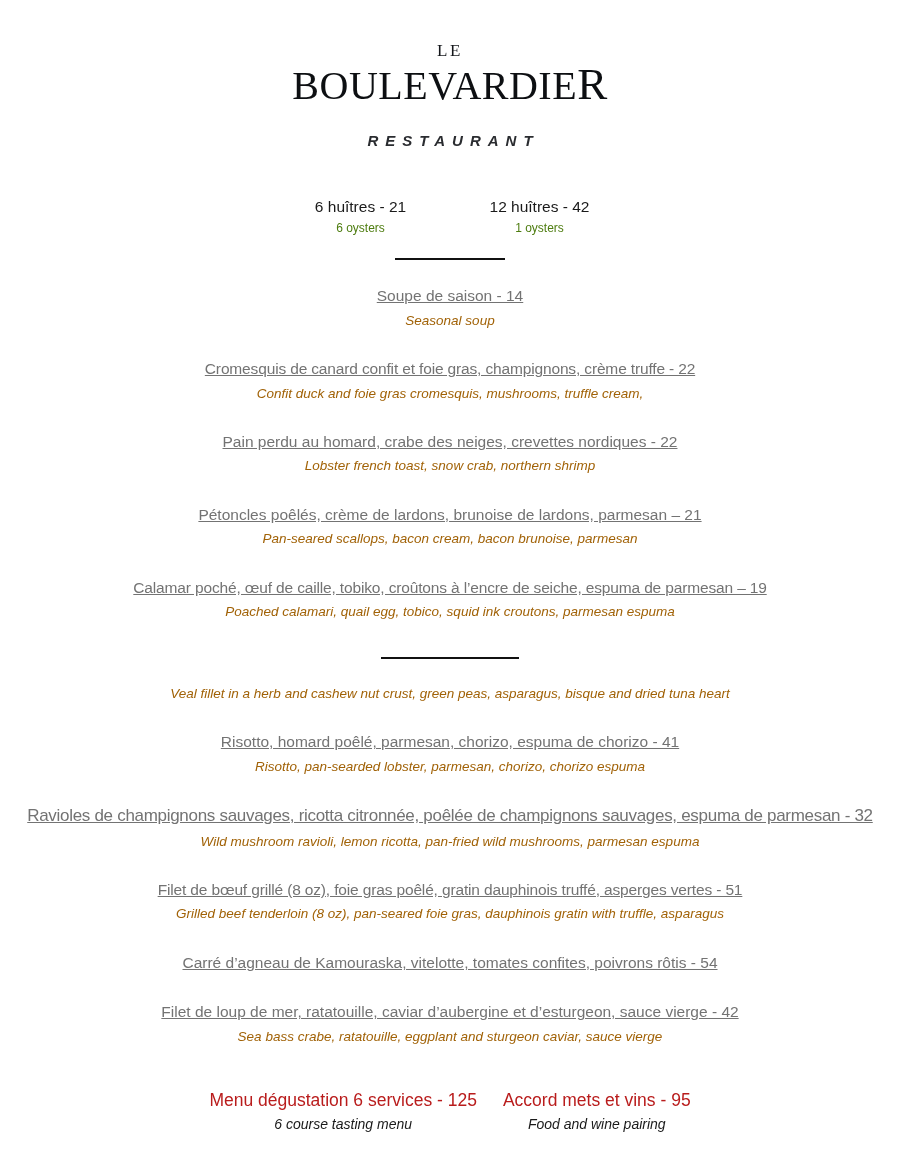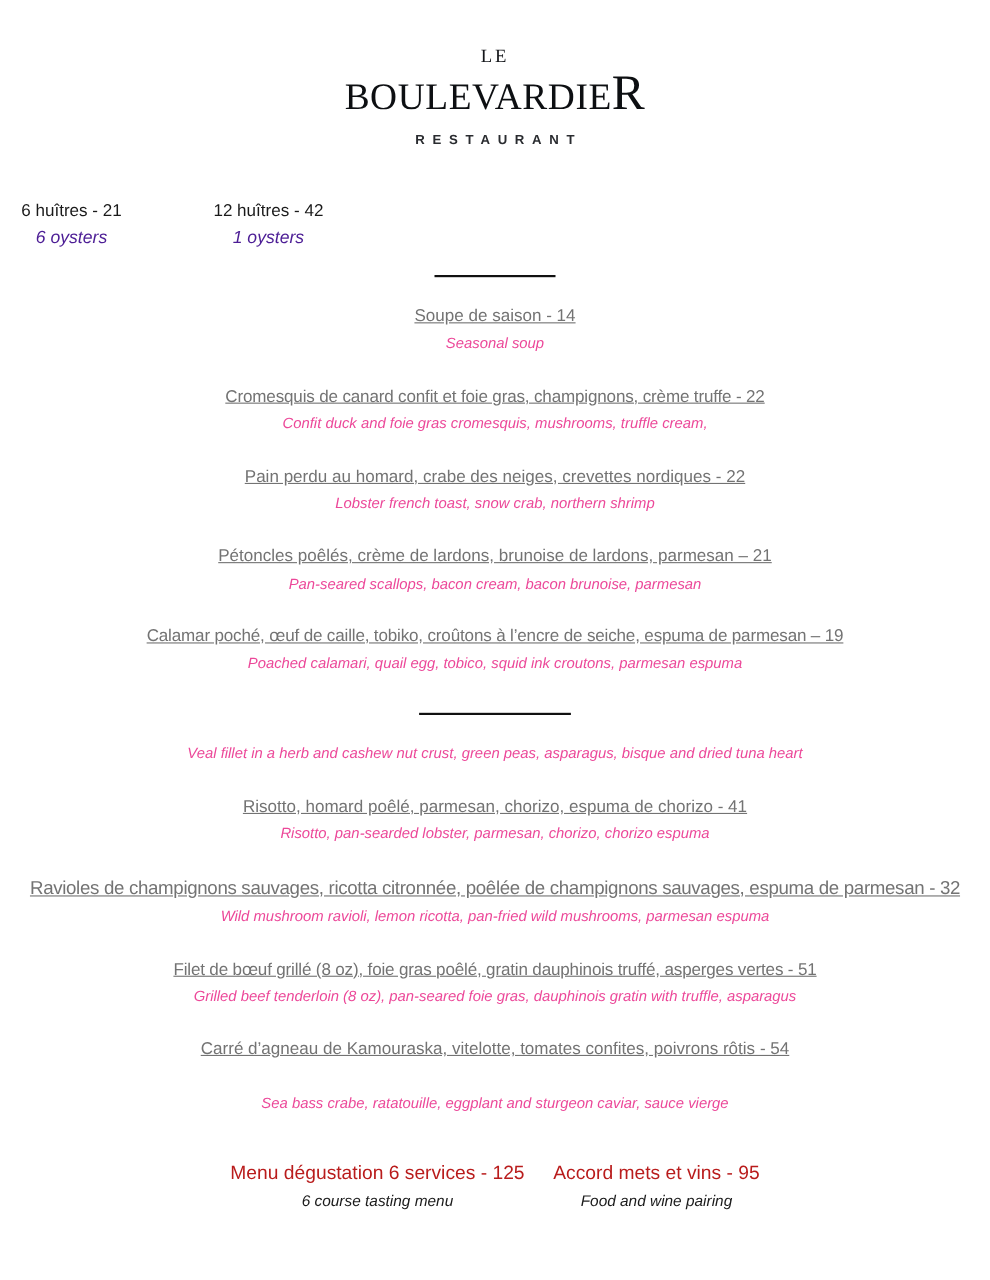--- a/index.html
+++ b/index.html
@@ -45,56 +45,56 @@
     line-height:1.05;
     letter-spacing:0.5px;
     color:#0d0f12;
     display:block;
     white-space:nowrap;
   }
   .logo-name .cap {
     font-size:45px;
   }
   .logo-name .sc {
-    font-size:34px;
+    font-size:40px;
     text-align:right;
   }
   .logo-restaurant {
     font-family:"Liberation Sans","DejaVu Sans",sans-serif;
-    font-size:12px;
+    font-size:15px;
     font-weight:600;
     letter-spacing:7px;
     color:#2a2c30;
     display:block;
-    margin-top:12px;
+    margin-top:24px;
     padding-left:7px;
+    font-style:italic;
   }
 
   
   .oyster-row {
     margin-top:46px;
     display:flex;
-    justify-content:flex-start;
+    justify-content:center;
     gap:49px;
   }
   .oyster-col {
     text-align:center;
     min-width:130px;
   }
   .oyster-col .fr {
     font-size:15.5px;
     color:#1a1a1a;
     line-height:1.55;
     display:block;
     white-space:nowrap;
   }
   .oyster-col .en {
-    font-size:16px;
-    font-style:italic;
-    color:#4c1d95;
+    font-size:12px;
+    color:#4d7c0f;
     line-height:1.6;
     display:block;
     white-space:nowrap;
   }
 
   
   .divider {
     border:0;
     border-top:2.5px solid #111;
     margin:18px auto 0 auto;
@@ -115,21 +115,21 @@
     font-size:15.5px;
     color:#737373;
     line-height:1.5;
     display:block;
     white-space:nowrap;
     text-decoration:underline;
   }
   .dish .en {
     font-size:13.5px;
     font-style:italic;
-    color:#ec4899;
+    color:#a16207;
     line-height:1.6;
     display:block;
     margin-top:2px;
     white-space:nowrap;
   }
 
   
   .dish.wide .fr { letter-spacing:-0.15px; }
   .dish.xwide .fr { letter-spacing:-0.3px; font-size:17px; }
 
@@ -234,20 +234,21 @@
     <div class="dish wide">
       <span class="fr">Filet de bœuf grillé (8 oz), foie gras poêlé, gratin dauphinois truffé, asperges vertes - 51</span>
       <span class="en">Grilled beef tenderloin (8 oz), pan-seared foie gras, dauphinois gratin with truffle, asparagus</span>
     </div>
 
     <div class="dish">
       <span class="fr">Carré d’agneau de Kamouraska, vitelotte, tomates confites, poivrons rôtis - 54</span>
     </div>
 
     <div class="dish">
+      <span class="fr">Filet de loup de mer, ratatouille, caviar d’aubergine et d’esturgeon, sauce vierge - 42</span>
       <span class="en">Sea bass crabe, ratatouille, eggplant and sturgeon caviar, sauce vierge</span>
     </div>
 
   </section>
 
   <section class="footer">
     <div class="footer-row">
       <div class="footer-col">
         <span class="fr">Menu dégustation 6 services - 125</span>
         <span class="en">6 course tasting menu</span>

